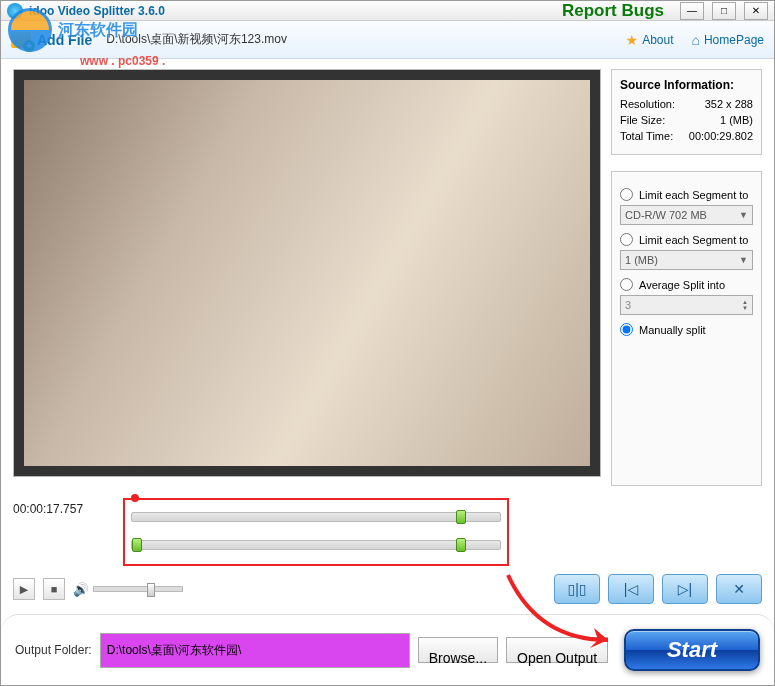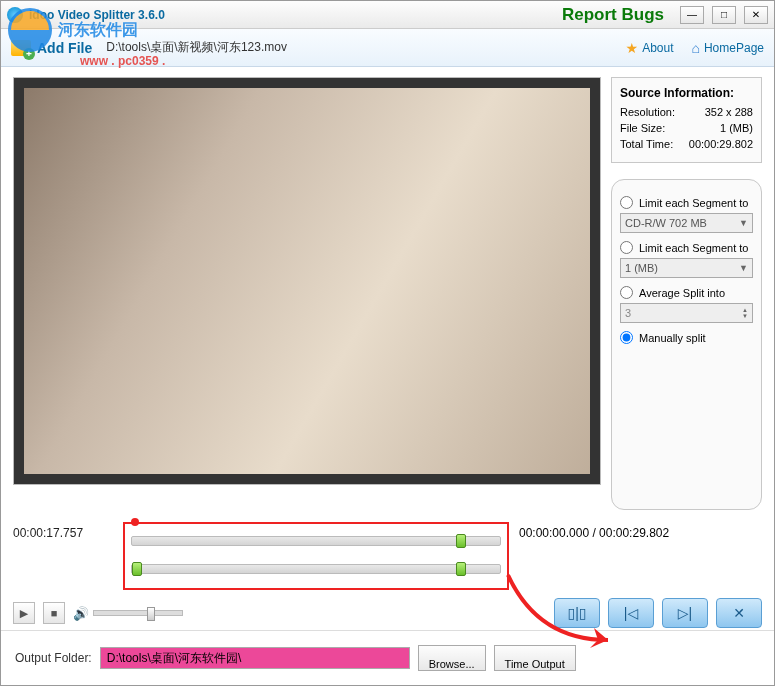--- a/index.html
+++ b/index.html
@@ -1,19 +1,19 @@
 <!DOCTYPE html>
 <html><head>
 <meta charset="utf-8">
 <style>
 * { box-sizing: border-box; margin: 0; padding: 0; }
 body { font-family: "Segoe UI", Tahoma, sans-serif; font-size: 12px; background: #fff; width: 775px; height: 686px; overflow: hidden; position: relative; }
 .window { width: 775px; height: 686px; border: 1px solid #999; background: #fff; display: flex; flex-direction: column; }
 
-.titlebar { height: 28px; background: linear-gradient(#fdfdfd,#eaeaea); border-bottom: 1px solid #ccc; display: flex; align-items: center; padding: 0 6px; gap: 6px; }
+.titlebar { height: 20px; background: linear-gradient(#fdfdfd,#eaeaea); border-bottom: 1px solid #ccc; display: flex; align-items: center; padding: 0 6px; gap: 6px; }
 .title-icon { width: 16px; height: 16px; background: radial-gradient(circle,#6cf,#08c); border-radius: 50%; }
 .title-text { color: #0a6aa1; font-weight: bold; font-size: 12px; flex: 0 0 auto; }
 .title-spacer { flex: 1; }
 .report-link { color: #0a7a0a; font-weight: bold; font-size: 17px; margin-right: 8px; cursor: pointer; }
 .winbtn { width: 24px; height: 18px; border: 1px solid #aaa; background: linear-gradient(#fff,#e8e8e8); display: inline-flex; align-items: center; justify-content: center; font-size: 10px; cursor: pointer; margin-left: 2px; }
 
 .toolbar { height: 38px; background: linear-gradient(#f9fcff,#e8f2fb); border-bottom: 1px solid #c8d8e8; display: flex; align-items: center; padding: 0 10px; gap: 8px; }
 .addfile { color: #0a6aa1; font-weight: bold; font-size: 14px; display: flex; align-items: center; gap: 6px; cursor: pointer; }
 .addfile-icon { width: 20px; height: 16px; background: linear-gradient(#ffe082,#ffb300); border-radius: 2px; position: relative; }
 .addfile-icon::after { content: "+"; position: absolute; right: -4px; bottom: -4px; width: 12px; height: 12px; background: #4caf50; color: #fff; border-radius: 50%; font-size: 10px; line-height: 12px; text-align: center; }
@@ -51,24 +51,24 @@
 .range-times { font-size: 12px; white-space: nowrap; padding-top: 4px; }
 
 .controls { display: flex; align-items: center; gap: 8px; margin: 6px 12px 0 12px; height: 34px; }
 .pbtn { width: 22px; height: 22px; border: 1px solid #bbb; background: linear-gradient(#fff,#e6e6e6); display: flex; align-items: center; justify-content: center; cursor: pointer; font-size: 11px; color: #555; }
 .vol { display: flex; align-items: center; gap: 4px; }
 .vol-slider { width: 90px; height: 6px; background: #ddd; border: 1px solid #bbb; position: relative; }
 .vol-thumb { position: absolute; left: 60%; top: -4px; width: 8px; height: 14px; background: linear-gradient(#fff,#ccc); border: 1px solid #999; }
 .ctrl-spacer { flex: 1; }
 .toolbtn { width: 46px; height: 30px; border: 1px solid #5a9fd4; border-radius: 4px; background: linear-gradient(#cfe9fb,#8ec6ef); display: flex; align-items: center; justify-content: center; cursor: pointer; color: #1a5a8a; font-size: 14px; }
 
-.footer { display: flex; align-items: center; gap: 8px; padding: 14px 14px; border-top: 1px solid #ddd; margin-top: 0; }
+.footer { display: flex; align-items: center; gap: 8px; padding: 14px 14px; border-top: 1px solid #ddd; margin-top: 8px; border-radius: 18px; }
 .outlbl { font-size: 12px; color: #333; }
-.outpath { flex: 0 0 310px; height: 22px; border: 1px solid #aaa; padding: 2px 6px; font-size: 12px; background: #ec4899; }
-.fbtn { height: 20px; border: 1px solid #aaa; background: linear-gradient(#fdfdfd,#e8e8e8); padding: 12px 10px; font-size: 11px; cursor: pointer; }
+.outpath { flex: 0 0 310px; height: 35px; border: 1px solid #aaa; padding: 2px 6px; font-size: 12px; background: #d946ef; }
+.fbtn { height: 20px; border: 1px solid #aaa; background: linear-gradient(#fdfdfd,#e8e8e8); padding: 12px 10px; font-size: 14px; cursor: pointer; }
 .startbtn { margin-left: auto; width: 136px; height: 42px; border-radius: 10px; border: 2px solid #0d3f8f; background: linear-gradient(#5aa6f2 0%,#1e62d0 50%,#0a3fa0 51%,#2f78e6 100%); color: #fff; font-size: 22px; font-weight: bold; font-style: italic; display: flex; align-items: center; justify-content: center; cursor: pointer; box-shadow: 0 2px 6px rgba(0,0,0,0.4), inset 0 1px 0 rgba(255,255,255,0.5); }
 
 .watermark { position: absolute; left: 0; top: 0; width: 220px; height: 60px; pointer-events: none; opacity: 0.85; display: flex; align-items: center; gap: 6px; padding: 4px 8px; }
 .wm-logo { width: 44px; height: 44px; border-radius: 50%; background: conic-gradient(#f9a825 0 90deg,#1e88e5 90deg 270deg,#f9a825 270deg); border: 3px solid #1e88e5; position: relative; }
 .wm-text { color: #1e88e5; font-weight: bold; font-size: 16px; text-shadow: 0 0 3px #fff; }
 .wm-sub { position: absolute; left: 80px; top: 28px; color: #e53935; font-size: 12px; font-weight: bold; margin-top: 26px; }
 
 .arrow-annot { position: absolute; left: 498px; top: 570px; width: 150px; height: 90px; pointer-events: none; }
 .arrow-annot svg { width: 100%; height: 100%; }
 </style>
@@ -123,21 +123,21 @@
         <div class="info-row">
             <span>File Size:</span>
             <span>1 (MB)</span>
           </div>
         <div class="info-row">
             <span>Total Time:</span>
             <span>00:00:29.802</span>
           </div>
       </div>
 
-      <div class="panel" style="flex:1;border-radius:13px;">
+      <div class="panel" style="flex:1;">
         <label class="opt">
           <input type="radio" name="mode" style="">
           <span>Limit each Segment to</span>
         </label>
         <div class="sel">
           <span>CD-R/W 702 MB</span>
           <span class="arr">▼</span>
         </div>
 
         <label class="opt">
@@ -173,23 +173,20 @@
     <div class="cur-time">00:00:17.757</div>
     <div class="redbox">
       <div class="marker-red"></div>
       <div class="track t1">
         <div class="marker-g" style="left:88%;"></div>
       </div>
       <div class="track t2">
         <div class="marker-g" style="left:0%;"></div>
         <div class="marker-g" style="left:88%;"></div>
       </div>
-    </div>
-    <div class="range-times">
-      <span>00:00:00.000</span> / <span>00:00:29.802</span>
     </div>
   </div>
 
   <div class="controls">
     <div class="pbtn">▶</div>
     <div class="pbtn">■</div>
     <div class="vol">
       <span style="font-size:13px;color:#666;">🔊</span>
       <div class="vol-slider">
         <div class="vol-thumb"></div>
@@ -199,21 +196,24 @@
     <div class="toolbtn">▯|▯</div>
     <div class="toolbtn">|◁</div>
     <div class="toolbtn">▷|</div>
     <div class="toolbtn">✕</div>
   </div>
 
   <div class="footer">
     <span class="outlbl">Output Folder:</span>
     <input class="outpath" value="D:\tools\桌面\河东软件园\" style="">
     <button class="fbtn">Browse...</button>
-    <button class="fbtn">Time Output</button>
+    <button class="fbtn">Open Output</button>
+    <div class="startbtn">
+        <span>Start</span>
+      </div>
   </div>
 
 </div>
 
 <div class="watermark">
   <div class="wm-logo"></div>
   <div class="wm-text">河东软件园</div>
   <div class="wm-sub">www . pc0359 .</div>
 </div>
 

